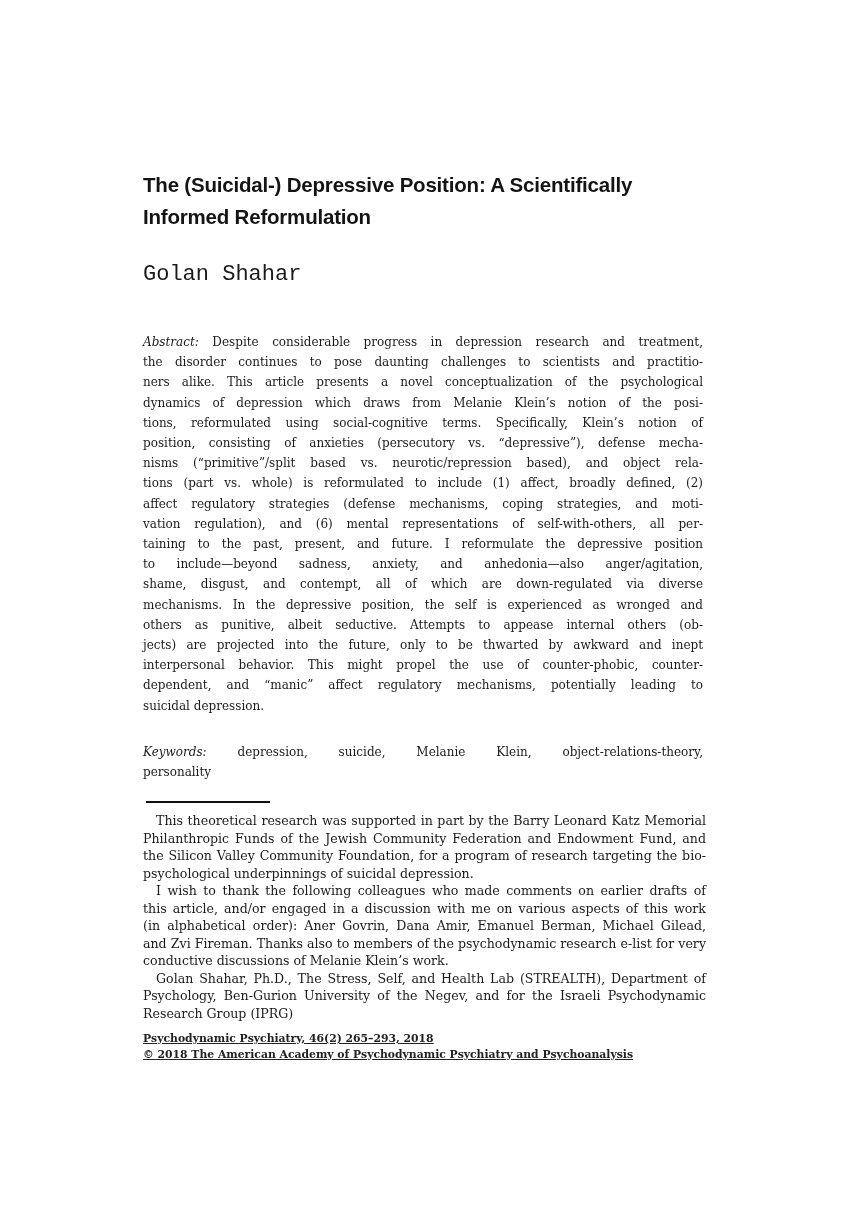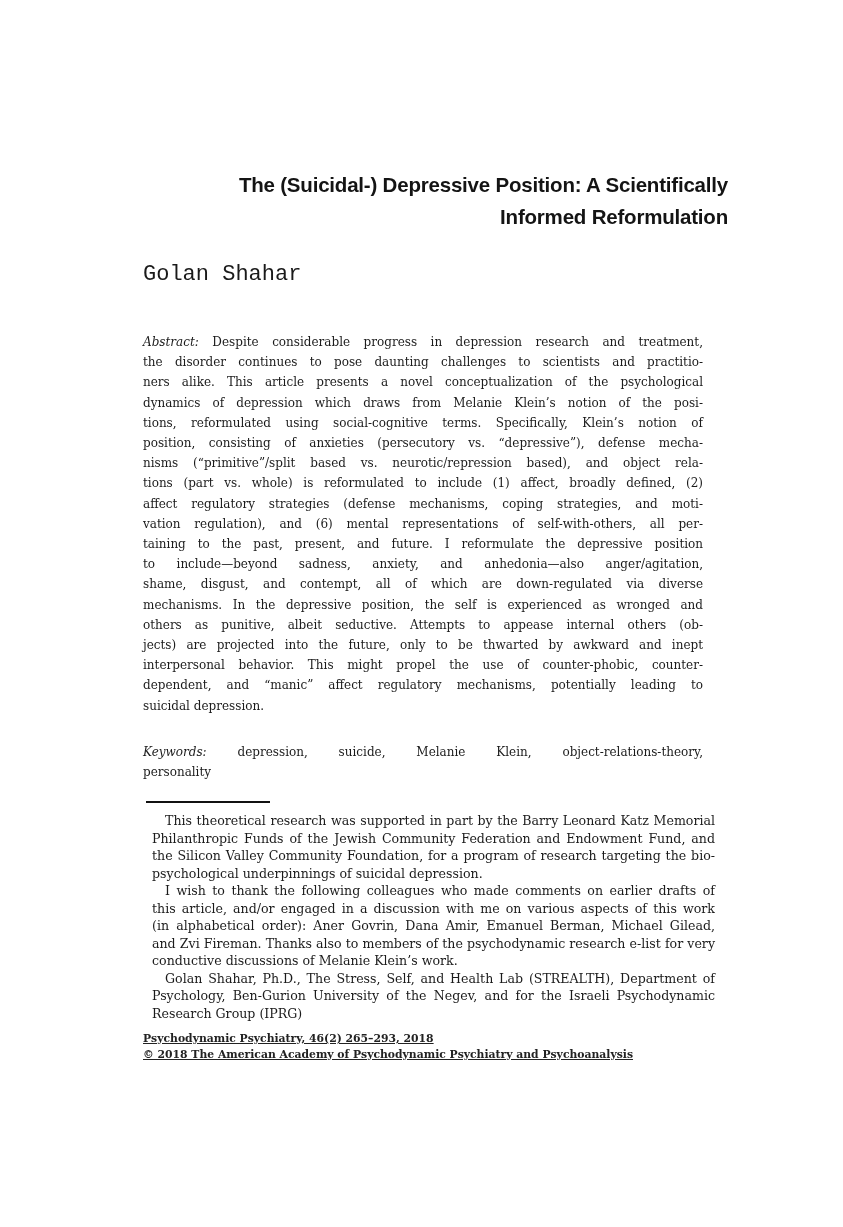--- a/index.html
+++ b/index.html
@@ -17,21 +17,21 @@
 
   .title {
     left: 143px; top: 169px; width: 585px;
     font-family: "Liberation Sans", sans-serif;
     font-weight: 700;
     font-size: 20.5px;
     line-height: 32px;
     letter-spacing: -0.2px;
     color: #141414;
   }
-  .title .jline { white-space: nowrap; text-align: right; }
+  .title .jline { white-space: nowrap; }
 
   .author {
     left: 143px; top: 262px;
     font-family: Liberation Mono, monospace;
     font-weight: 400;
     font-size: 22px;
     color: #1a1a1a;
     white-space: nowrap;
   }
 
@@ -53,21 +53,20 @@
 
   .rule {
     left: 146px; top: 801px; width: 124px; height: 2px;
     background: #111111;
   }
 
   .footnotes {
     left: 143px; top: 812px; width: 563px;
     font-size: 12.6px;
     line-height: 17.55px;
-    margin-left: 9px;
   }
   .fn-para .jline:first-child { text-indent: 13px; }
 
   .pubinfo {
     left: 143px; top: 1031px; width: 563px;
     font-size: 10.8px;
     font-weight: 700;
     line-height: 15.5px;
     color: #222222;
     text-decoration: underline;

